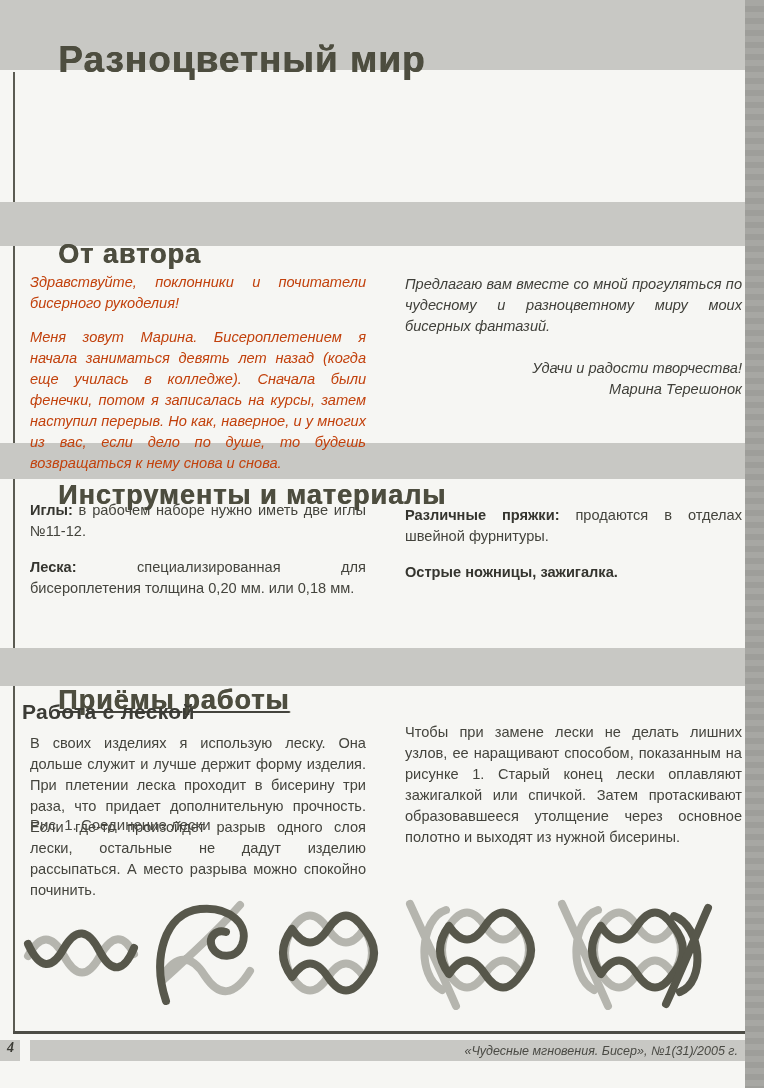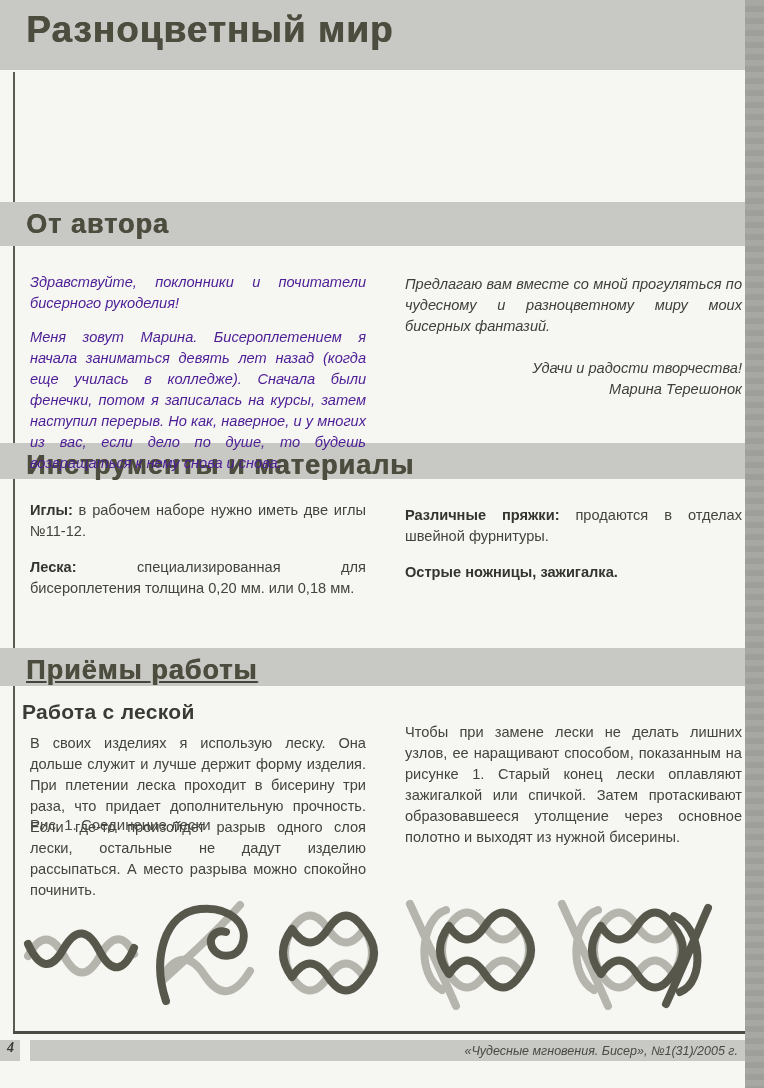--- a/index.html
+++ b/index.html
@@ -18,22 +18,23 @@
   .band-title   { top:0;    height:70px; }
   .band-author  { top:202px; height:44px; }
   .band-tools   { top:443px; height:36px; }
   .band-tech    { top:648px; height:38px;text-decoration:underline; }
 
   .band h1, .band h2 {
     font-family:"Liberation Sans", sans-serif;
     font-weight:bold;
     color:#4d4d3f;
     letter-spacing:1px;
-    padding-left:26px;
+    padding-left:58px;
     text-shadow:0.6px 0 #4d4d3f;
+    margin-top:30px;
   }
   .band-title h1 { font-size:37px; padding-top:9px; }
   .band h2 { font-size:27px; padding-top:7px; }
 
   
   .vline { position:absolute; left:13px; top:72px; width:2px; height:959px; background:#5b5b52; z-index:1; }
   .hrule { position:absolute; left:13px; top:1031px; width:733px; height:3px; background:#4c4c45; z-index:2; }
 
   
   .right-strip {
@@ -41,21 +42,21 @@
     background:repeating-linear-gradient(180deg,#a7a7a3 0 6px,#9e9e9a 6px 12px);
     z-index:5;
   }
 
   
   .col { position:absolute; font-size:14.6px; line-height:21px; text-align:justify; z-index:3; }
   .col p + p { margin-top:13px; }
   .left-col  { left:30px;  width:336px; }
   .right-col { left:405px; width:337px; }
 
-  .author-left  { top:272px; font-style:italic; color:#4c1d95; }
+  .author-left  { top:272px; font-style:italic; color:#c2410c; }
   .author-right { top:274px; font-style:italic; color:#3f3f39; }
   .signoff { text-align:right; margin-top:21px; }
   .signoff div { line-height:21px; }
 
   .tools-left  { top:500px; }
   .tools-right { top:505px; }
   .tool-item { margin-bottom:15px; }
   .tool-item b { color:#35352f; }
 
   .tech-sub {

